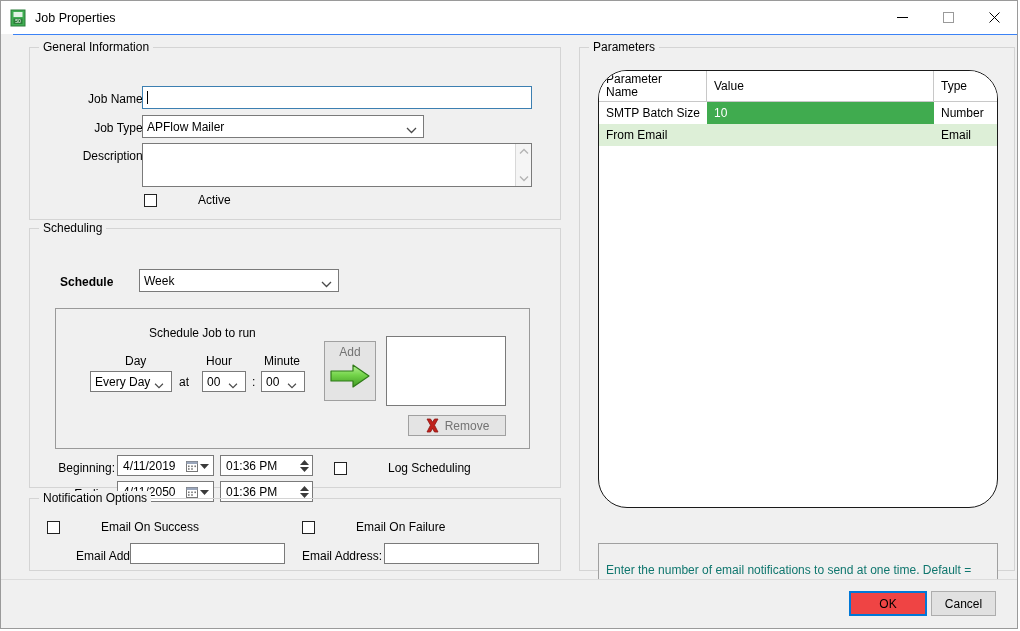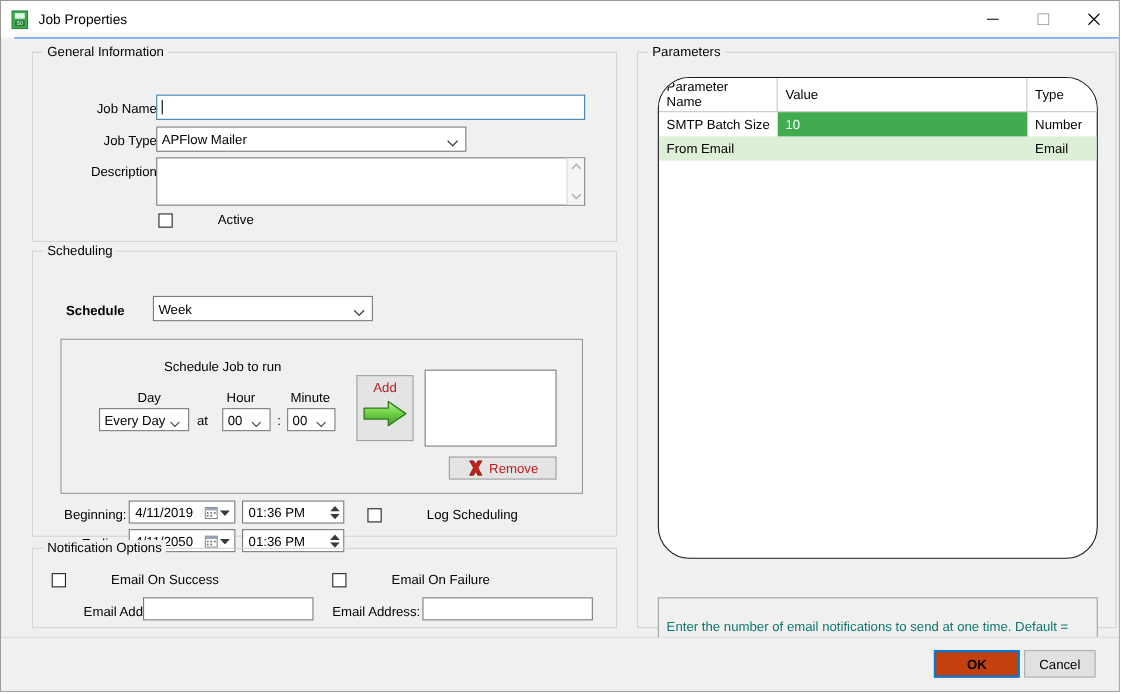--- a/index.html
+++ b/index.html
@@ -212,21 +212,21 @@
 
   .btn3d {
     position: absolute;
     background: #e4e4e4;
     border: 1px solid #a0a0a0;
     box-sizing: border-box;
     display: flex;
     align-items: center;
     justify-content: center;
     font-size: 12px;
-    color: #b91c1c;
+    color: #737373;
   }
 
   
   #add-button {
     flex-direction: column;
     justify-content: flex-start;
     padding-top: 3px;
   }
   #add-arrow { margin-top: 4px; }
 
@@ -340,22 +340,21 @@
     box-sizing: border-box;
     display: flex;
     align-items: center;
     justify-content: center;
     font-size: 12px;
     background: #e1e1e1;
     border: 1px solid #adadad;
   }
   .footer-btn.default {
     border: 2px solid #0078d7;
-    background: #c2410c;
-    font-weight: bold;
+    background: #ef4444;
   }
 </style>
 </head>
 <body>
 
 <div id="window">
 
   <div id="titlebar">
     <div id="title-icon">
       <svg width="18" height="18" viewBox="0 0 18 18">

